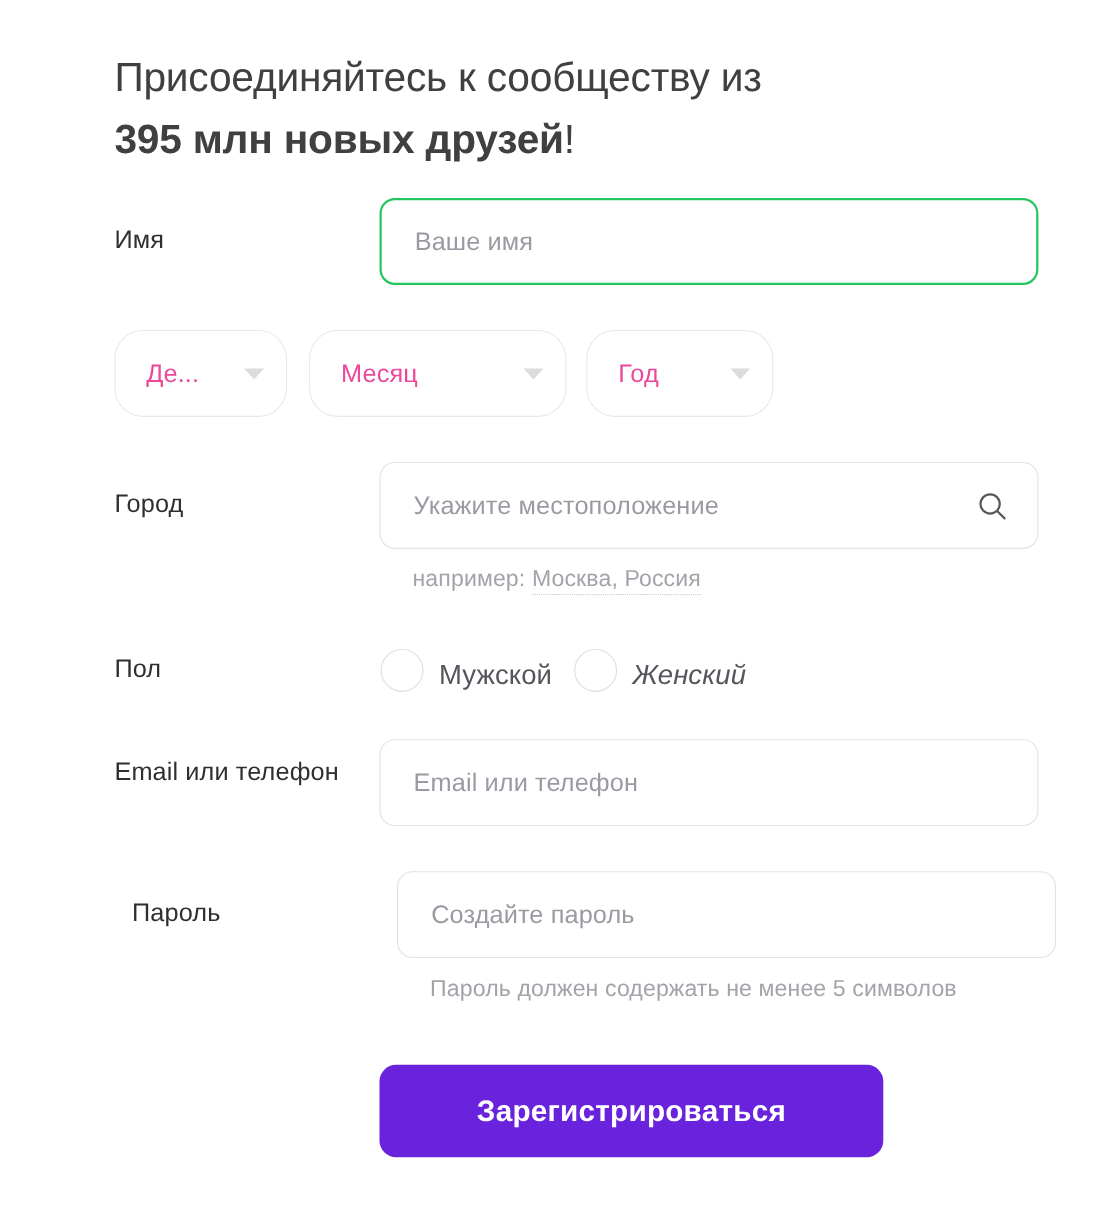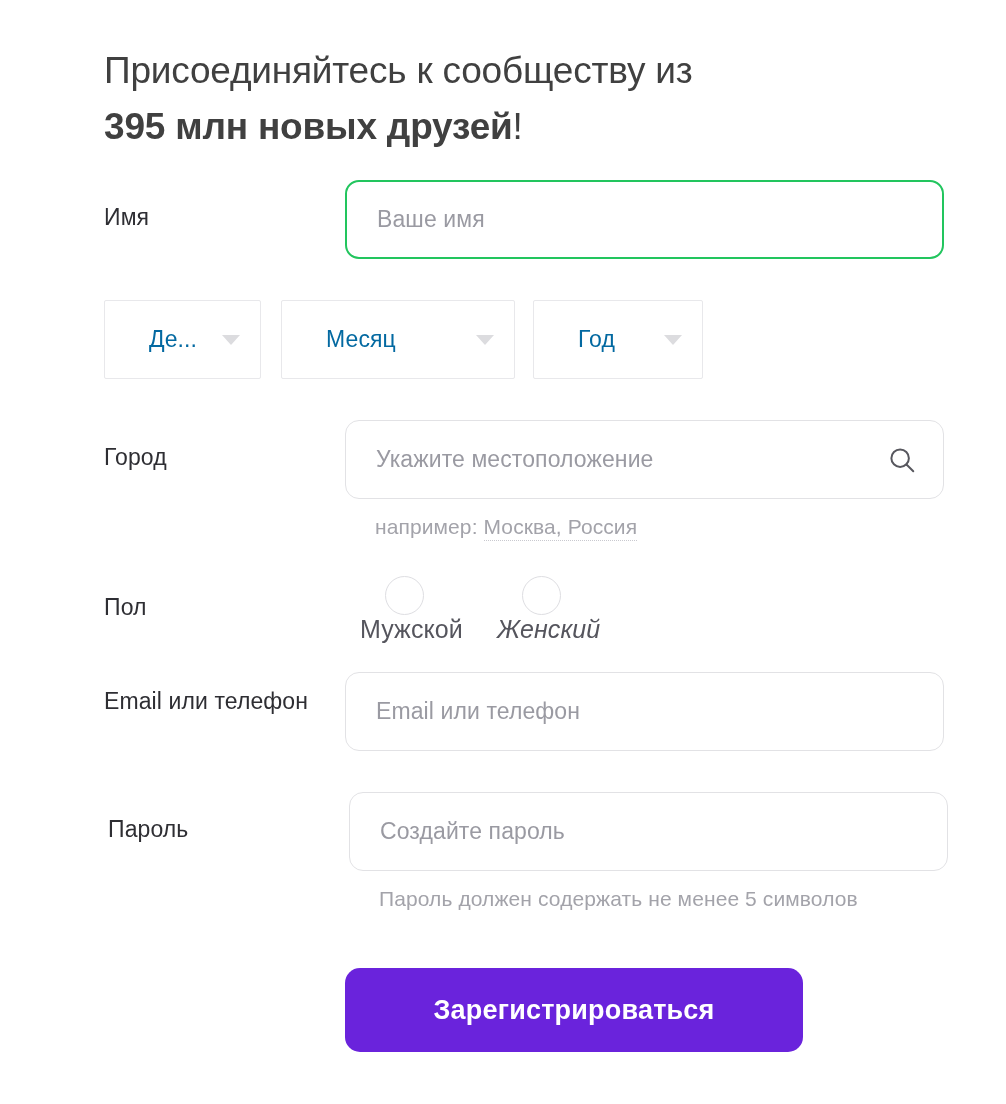--- a/index.html
+++ b/index.html
@@ -99,28 +99,28 @@
 
   
   .selects {
     display: flex;
     align-items: center;
   }
   .select {
     box-sizing: border-box;
     height: 79px;
     border: 1.5px solid #e8e8eb;
-    border-radius: 2px;
+    border-radius: 26px;
     background: #fff;
     display: flex;
     align-items: center;
     justify-content: space-between;
-    padding: 0 20px 0 44px;
+    padding: 0 20px 0 28px;
     font-size: 23px;
-    color: #0369a1;
+    color: #ec4899;
     letter-spacing: 0.1px;
   }
   .select.day   { width: 157px; margin-right: 20px; }
   .select.month { width: 234px; margin-right: 18px; }
   .select.year  { width: 170px; }
   .caret {
     flex: 0 0 auto;
     width: 0;
     height: 0;
     margin-left: 10px;
@@ -146,22 +146,21 @@
 
   
   .radios {
     display: flex;
     align-items: center;
     height: 79px;
     padding-left: 1px;
   }
   .radio-opt {
     display: flex;
-    align-items: center;
-    flex-direction: column;
+    align-items: flex-end;
   }
   .radio-opt + .radio-opt { margin-left: 20px; font-style: italic; }
   .radio-dot {
     box-sizing: border-box;
     width: 39px;
     height: 39px;
     border-radius: 50%;
     border: 1.8px solid #dedee2;
     background: #fff;
     flex: 0 0 auto;
@@ -196,21 +195,21 @@
     align-items: center;
     justify-content: center;
   }
 
   
   .row-name     { position: absolute; top: 0px;   left: 0; width: 840px; }
   .row-dob      { position: absolute; top: 120px; left: 0; width: 840px; }
   .row-city     { position: absolute; top: 240px; left: 0; width: 840px; }
   .row-gender   { position: absolute; top: 390px; left: 0; width: 840px; }
   .row-email    { position: absolute; top: 492px; left: 0; width: 840px; }
-  .row-password { position: absolute; top: 612px; left: 4px; width: 840px; justify-content: space-between; }
+  .row-password { position: absolute; top: 612px; left: 16px; width: 840px; justify-content: space-between; }
 
   .row-dob .label-col    { padding-top: 14px; }
   .row-email .label-col  { padding-top: 14px; }
   .row-gender .label-col { padding-top: 22px; }
 </style>
 </head>
 <body>
 
 <div class="page">
 

